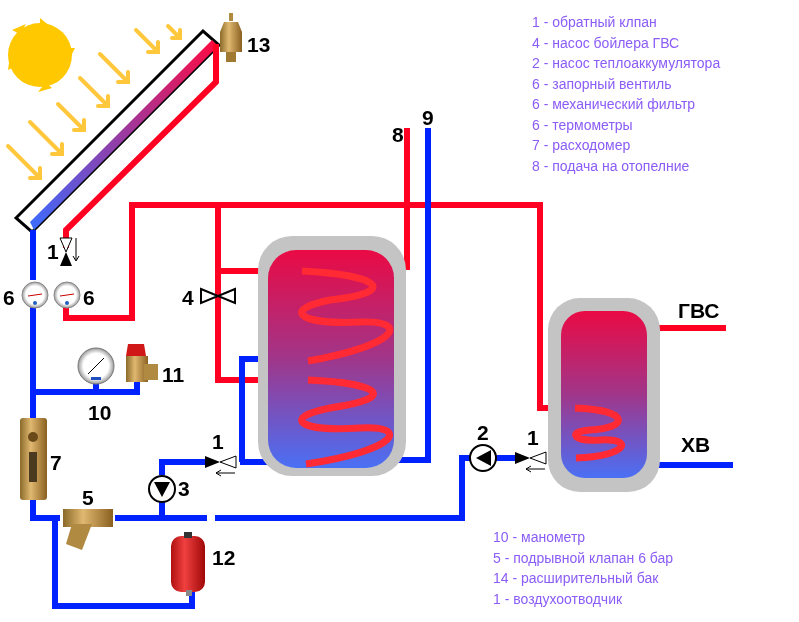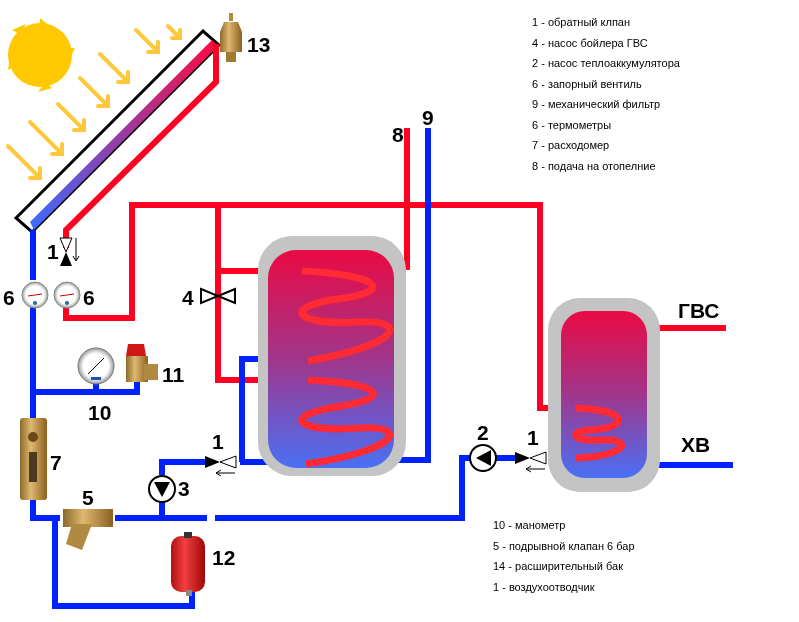--- a/index.html
+++ b/index.html
@@ -1,18 +1,18 @@
 <!DOCTYPE html>
 <html><head>
 <meta charset="utf-8">
 <style>
   html,body{margin:0;padding:0;background:#fff;}
   body{width:799px;height:622px;position:relative;overflow:hidden;font-family:"Liberation Sans",sans-serif;}
   svg{position:absolute;left:0;top:0;}
-  .legend{position:absolute;font-size:11px;color:#000000;line-height:20.5px;}
+  .legend{position:absolute;font-size:14px;color:#8b5cf6;line-height:20.5px;}
   .legend div{white-space:nowrap;}
   .lbl{font-family:"Liberation Sans",sans-serif;font-weight:bold;font-size:21px;fill:#000;}
 </style>
 </head>
 <body>
 
 <svg width="799" height="622" viewBox="0 0 799 622">
   <defs>
     <linearGradient id="collGrad" x1="0" y1="1" x2="1" y2="0">
       <stop offset="0" stop-color="#3a6cff"></stop>
@@ -230,24 +230,24 @@
   <text class="lbl" x="527" y="445">1</text>
   <text class="lbl" x="678" y="318">ГВС</text>
   <text class="lbl" x="681" y="452">ХВ</text>
 </svg>
 
 <div class="legend" style="left:532px;top:12px;">
   <div>1 - обратный клпан</div>
   <div>4 - насос бойлера ГВС</div>
   <div>2 - насос теплоаккумулятора</div>
   <div>6 - запорный вентиль</div>
-  <div>9 - механический фильтр</div>
+  <div>6 - механический фильтр</div>
   <div>6 - термометры</div>
   <div>7 - расходомер</div>
   <div>8 - подача на отопелние</div>
 </div>
 
-<div class="legend" style="left:493px;top:515px;">
+<div class="legend" style="left:493px;top:527px;">
   <div>10 - манометр</div>
   <div>5 - подрывной клапан 6 бар</div>
   <div>14 - расширительный бак</div>
   <div>1 - воздухоотводчик</div>
 </div>
 
 </body></html>

